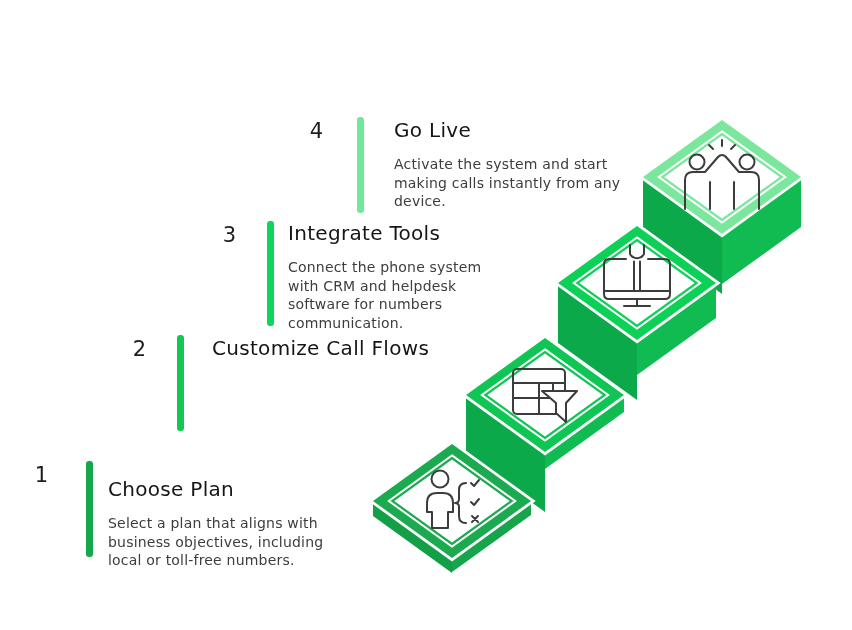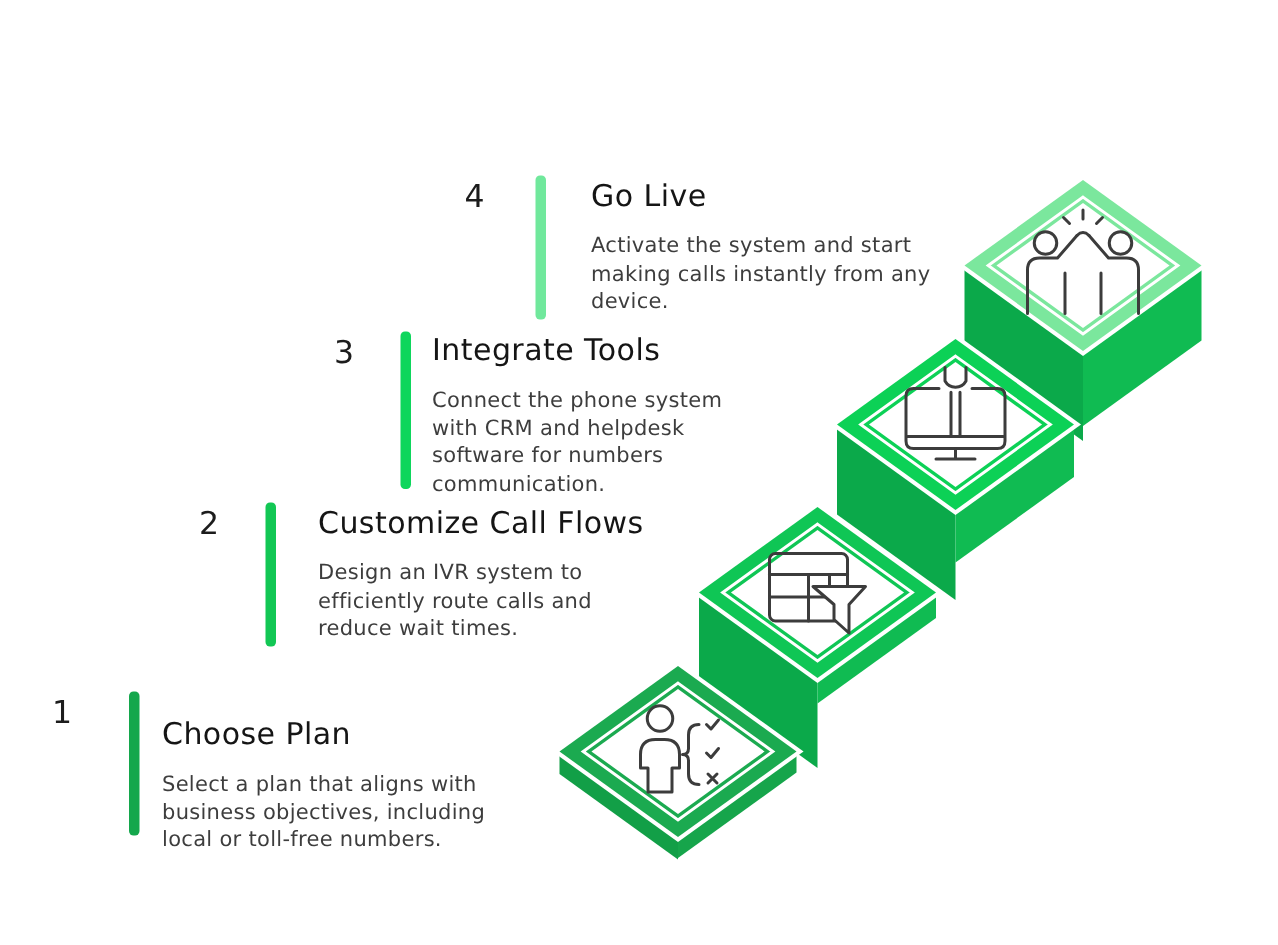--- a/index.html
+++ b/index.html
@@ -110,23 +110,20 @@
 software for numbers
 communication.</div>
     </div>
   </div>
 
   <div>
     <div class="num" style="left:106px;top:336px;">2</div>
     <div class="bar" style="left: 177px; top: 335px; height: 96px; background: rgb(18, 199, 84);"></div>
     <div class="content" style="left:212px;top:335px;width:250px;">
       <div class="title">Customize Call Flows</div>
-      <div class="desc">Design an IVR system to
-efficiently route calls and
-reduce wait times.</div>
     </div>
   </div>
 
   <div>
     <div class="num" style="left:8px;top:462px;">1</div>
     <div class="bar" style="left: 86px; top: 461px; height: 96px; background: rgb(20, 167, 76);"></div>
     <div class="content" style="left:108px;top:461px;width:260px;margin-top:15px;">
       <div class="title">Choose Plan</div>
       <div class="desc">Select a plan that aligns with
 business objectives, including

